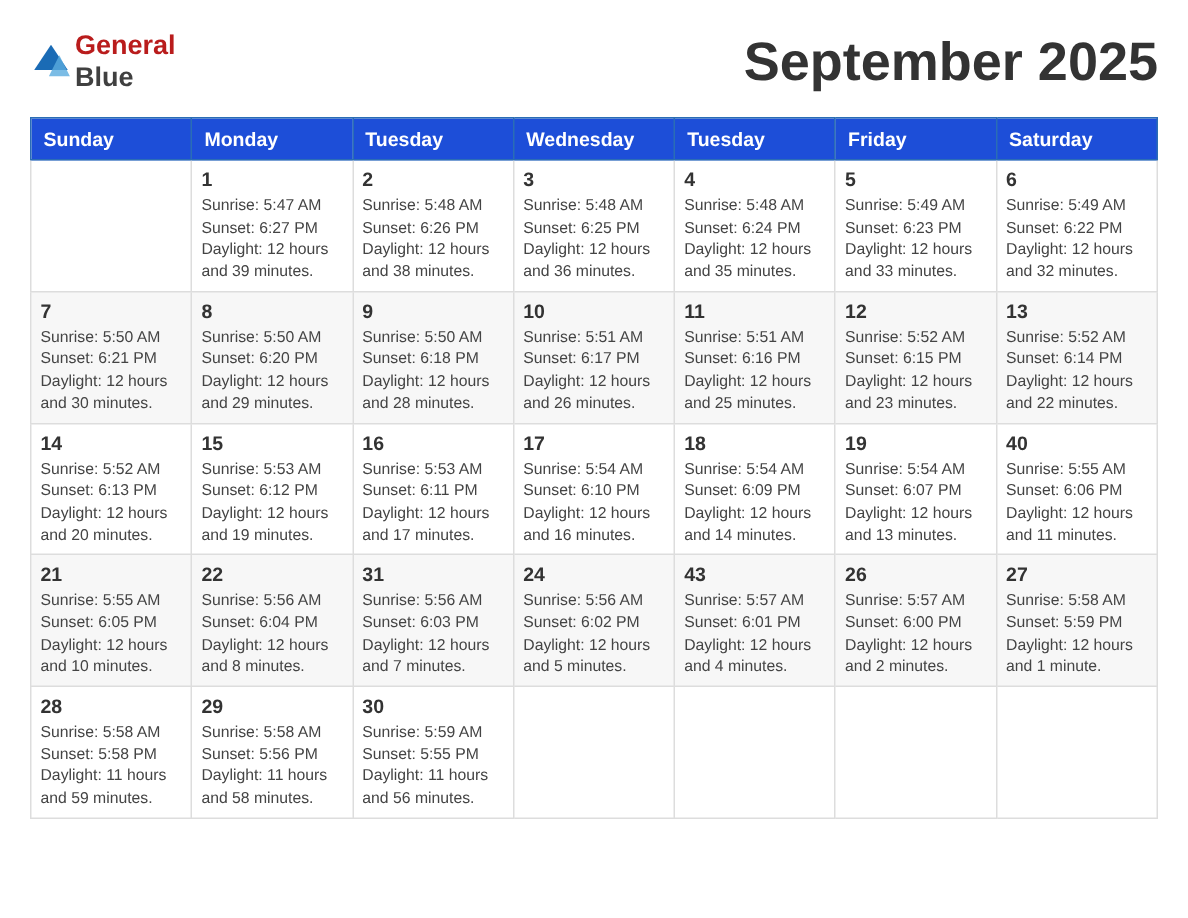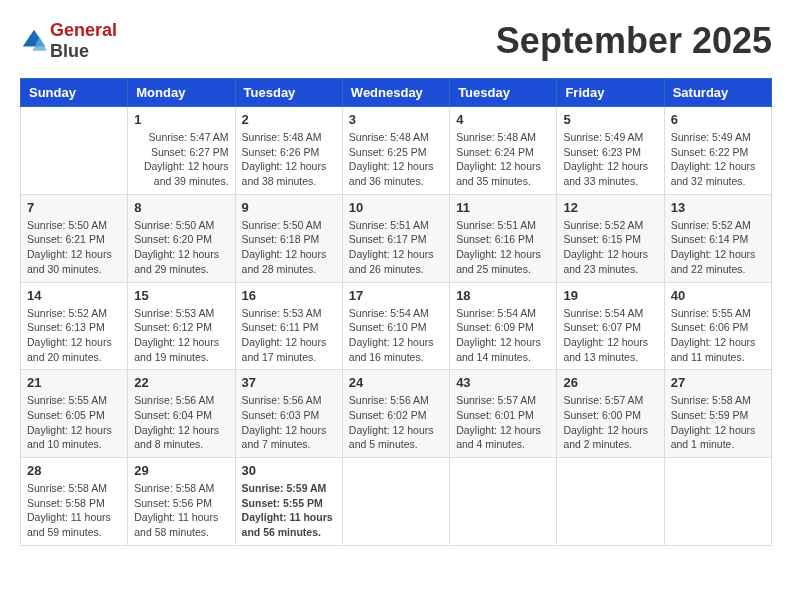--- a/index.html
+++ b/index.html
@@ -115,21 +115,21 @@
         <th>Tuesday</th>
         <th>Friday</th>
         <th>Saturday</th>
       </tr>
   </thead>
   <tbody id="calendar-body">
   <tr>
         <td class="empty-cell"></td>
         <td>
           <span class="day-number">1</span>
-          <div class="day-info" style="white-space: pre-line; text-align: right;">Sunrise: 5:47 AM
+          <div class="day-info" style="white-space: pre-line;">Sunrise: 5:47 AM
 Sunset: 6:27 PM
 Daylight: 12 hours
 and 39 minutes.</div>
         </td>
         <td>
           <span class="day-number">2</span>
           <div class="day-info" style="white-space: pre-line;">Sunrise: 5:48 AM
 Sunset: 6:26 PM
 Daylight: 12 hours
 and 38 minutes.</div>
@@ -274,21 +274,21 @@
 and 10 minutes.</div>
         </td>
         <td>
           <span class="day-number">22</span>
           <div class="day-info" style="white-space: pre-line;">Sunrise: 5:56 AM
 Sunset: 6:04 PM
 Daylight: 12 hours
 and 8 minutes.</div>
         </td>
         <td>
-          <span class="day-number">37</span>
+          <span class="day-number">31</span>
           <div class="day-info" style="white-space: pre-line;">Sunrise: 5:56 AM
 Sunset: 6:03 PM
 Daylight: 12 hours
 and 7 minutes.</div>
         </td>
         <td>
           <span class="day-number">24</span>
           <div class="day-info" style="white-space: pre-line;">Sunrise: 5:56 AM
 Sunset: 6:02 PM
 Daylight: 12 hours
@@ -326,21 +326,21 @@
         </td>
         <td>
           <span class="day-number">29</span>
           <div class="day-info" style="white-space: pre-line;">Sunrise: 5:58 AM
 Sunset: 5:56 PM
 Daylight: 11 hours
 and 58 minutes.</div>
         </td>
         <td>
           <span class="day-number">30</span>
-          <div class="day-info" style="white-space: pre-line; font-weight: bold;">Sunrise: 5:59 AM
+          <div class="day-info" style="white-space: pre-line;">Sunrise: 5:59 AM
 Sunset: 5:55 PM
 Daylight: 11 hours
 and 56 minutes.</div>
         </td>
         <td class="empty-cell"></td>
         <td class="empty-cell"></td>
         <td class="empty-cell"></td>
         <td class="empty-cell"></td>
       </tr>
     </tbody>

